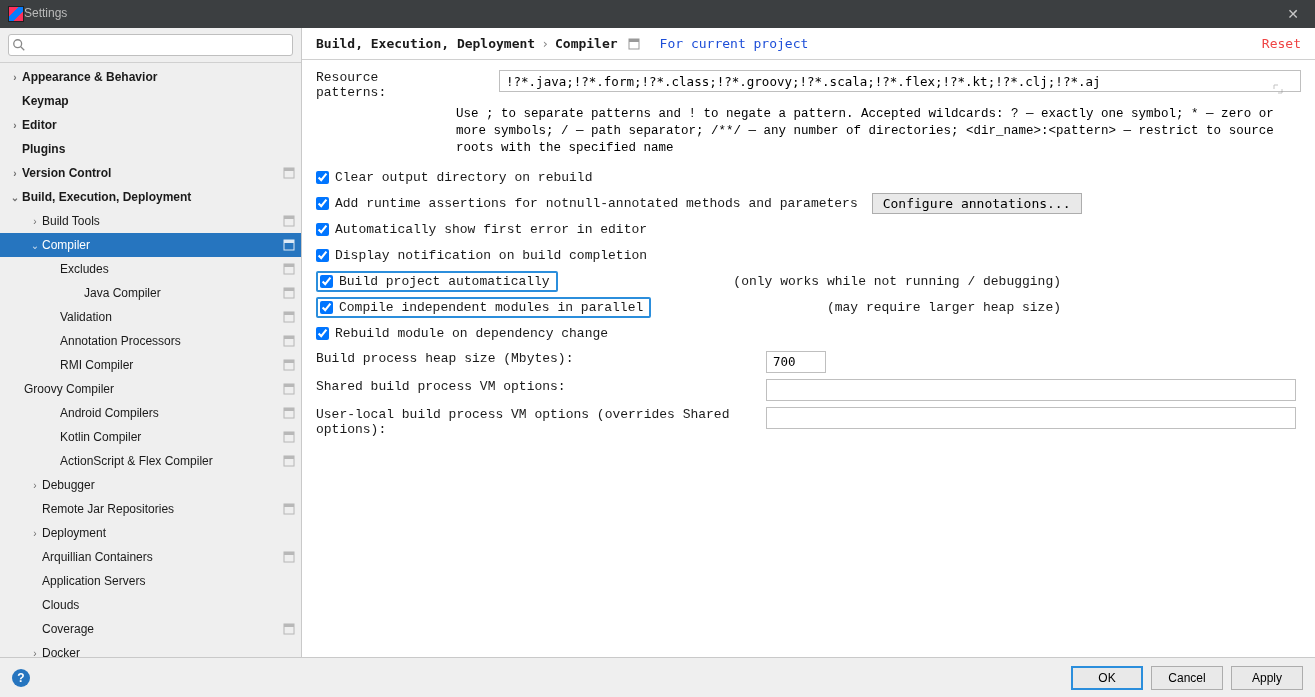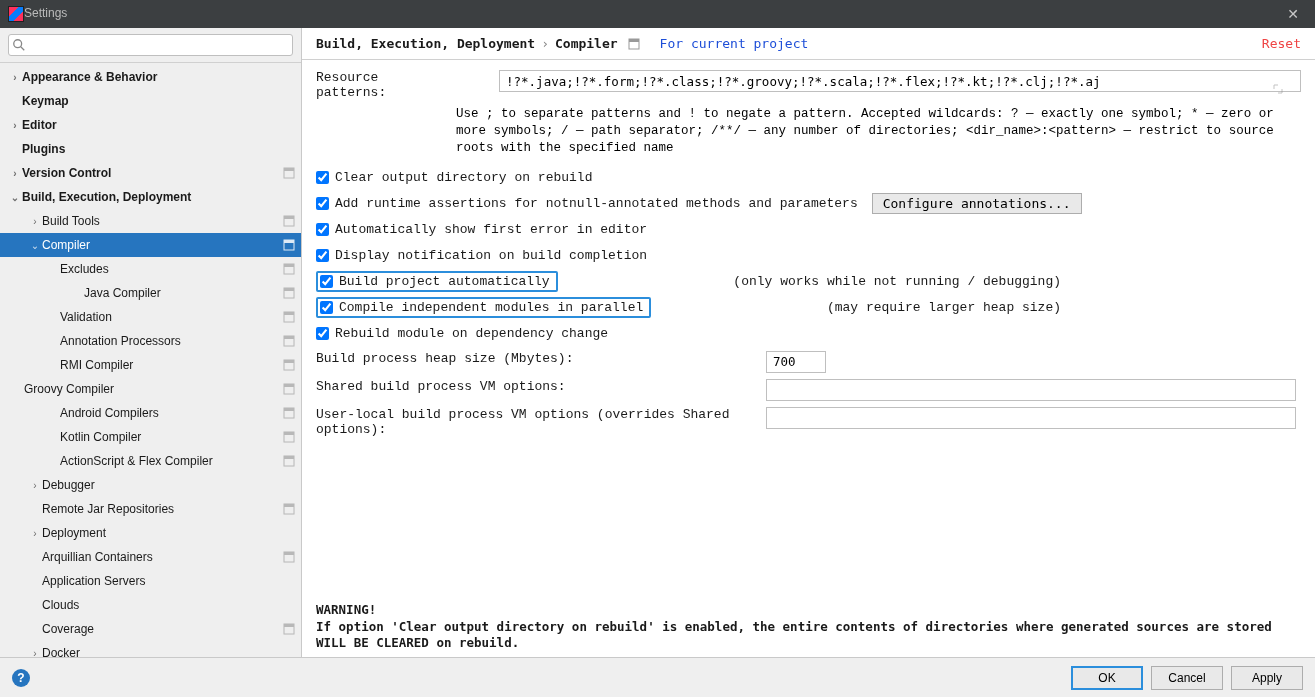--- a/index.html
+++ b/index.html
@@ -456,24 +456,20 @@
       </div>
       <div class="field-row">
         <span class="flabel">Shared build process VM options:</span>
         <input class="txt-input" value="" style="">
       </div>
       <div class="field-row">
         <span class="flabel">User-local build process VM options (overrides Shared options):</span>
         <input class="txt-input" value="" style="">
       </div>
 
-      <div class="warning">
-        <div>WARNING!</div>
-        <div>If option 'Clear output directory on rebuild' is enabled, the entire contents of directories where generated sources are stored WILL BE CLEARED on rebuild.</div>
-      </div>
     </div>
   </div>
 </div>
 
 <div class="bottom-bar">
   <div class="help-icon">?</div>
   <div class="spacer"></div>
   <button class="dlg-btn primary">OK</button>
   <button class="dlg-btn">Cancel</button>
   <button class="dlg-btn">Apply</button>

